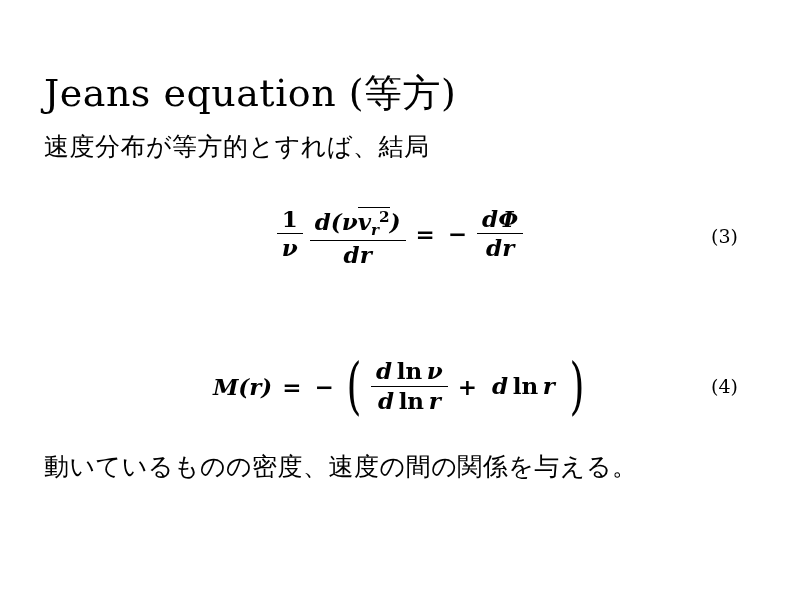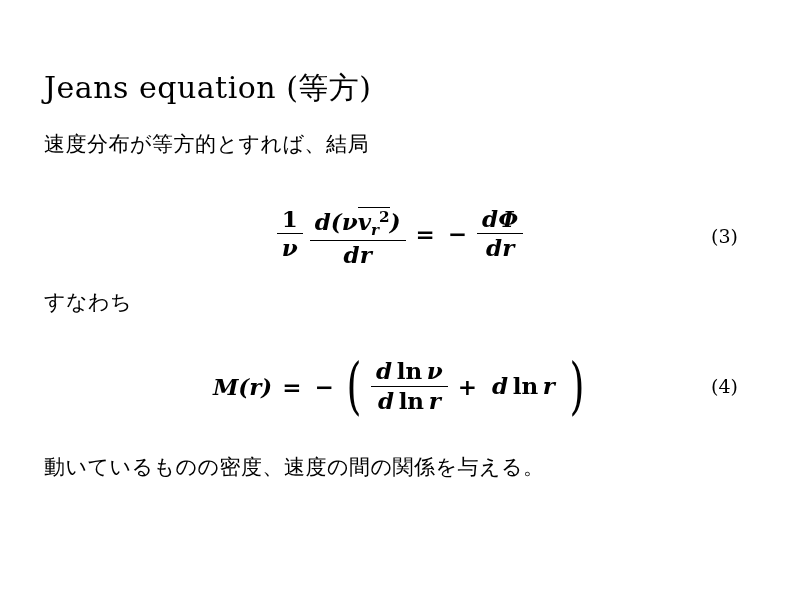--- a/index.html
+++ b/index.html
@@ -18,28 +18,28 @@
     position: relative;
     width: 800px;
     height: 600px;
     box-sizing: border-box;
   }
   .title {
     position: absolute;
     left: 44px;
     top: 68px;
     font-family: "DejaVu Serif", serif;
-    font-size: 30px;
+    font-size: 38px;
     letter-spacing: 0.5px;
     white-space: nowrap;
   }
   .body-line {
     position: absolute;
     font-family: "DejaVu Sans", sans-serif;
-    font-size: 21px;
+    font-size: 25px;
     letter-spacing: 0.5px;
     white-space: nowrap;
   }
   .line-1 { left: 44px; top: 130px; }
   .line-2 { left: 44px; top: 288px; }
   .para   { left: 44px; top: 452px; line-height: 30px; }
 
   
   .eq-block {
     position: absolute;
@@ -151,21 +151,20 @@
       <span class="op">=</span>
       <span class="op">−</span>
       <span class="frac">
         <span class="num">dΦ</span>
         <span class="den">dr</span>
       </span>
     </span>
   </div>
   <div class="eq-num eq-num-3">(3)</div>
 
-  <div class="body-line line-2">すなわち</div>
 
   <div class="eq-block eq-4">
     <span class="math">
       <span>M(r)</span>
       <span class="op">=</span>
       <span class="op">−</span>
       <span class="paren-big">(</span>
       <span class="frac">
         <span class="num"><span>d</span> <span class="rm">ln</span> <span>ν</span></span>
         <span class="den"><span>d</span> <span class="rm">ln</span> <span>r</span></span>

